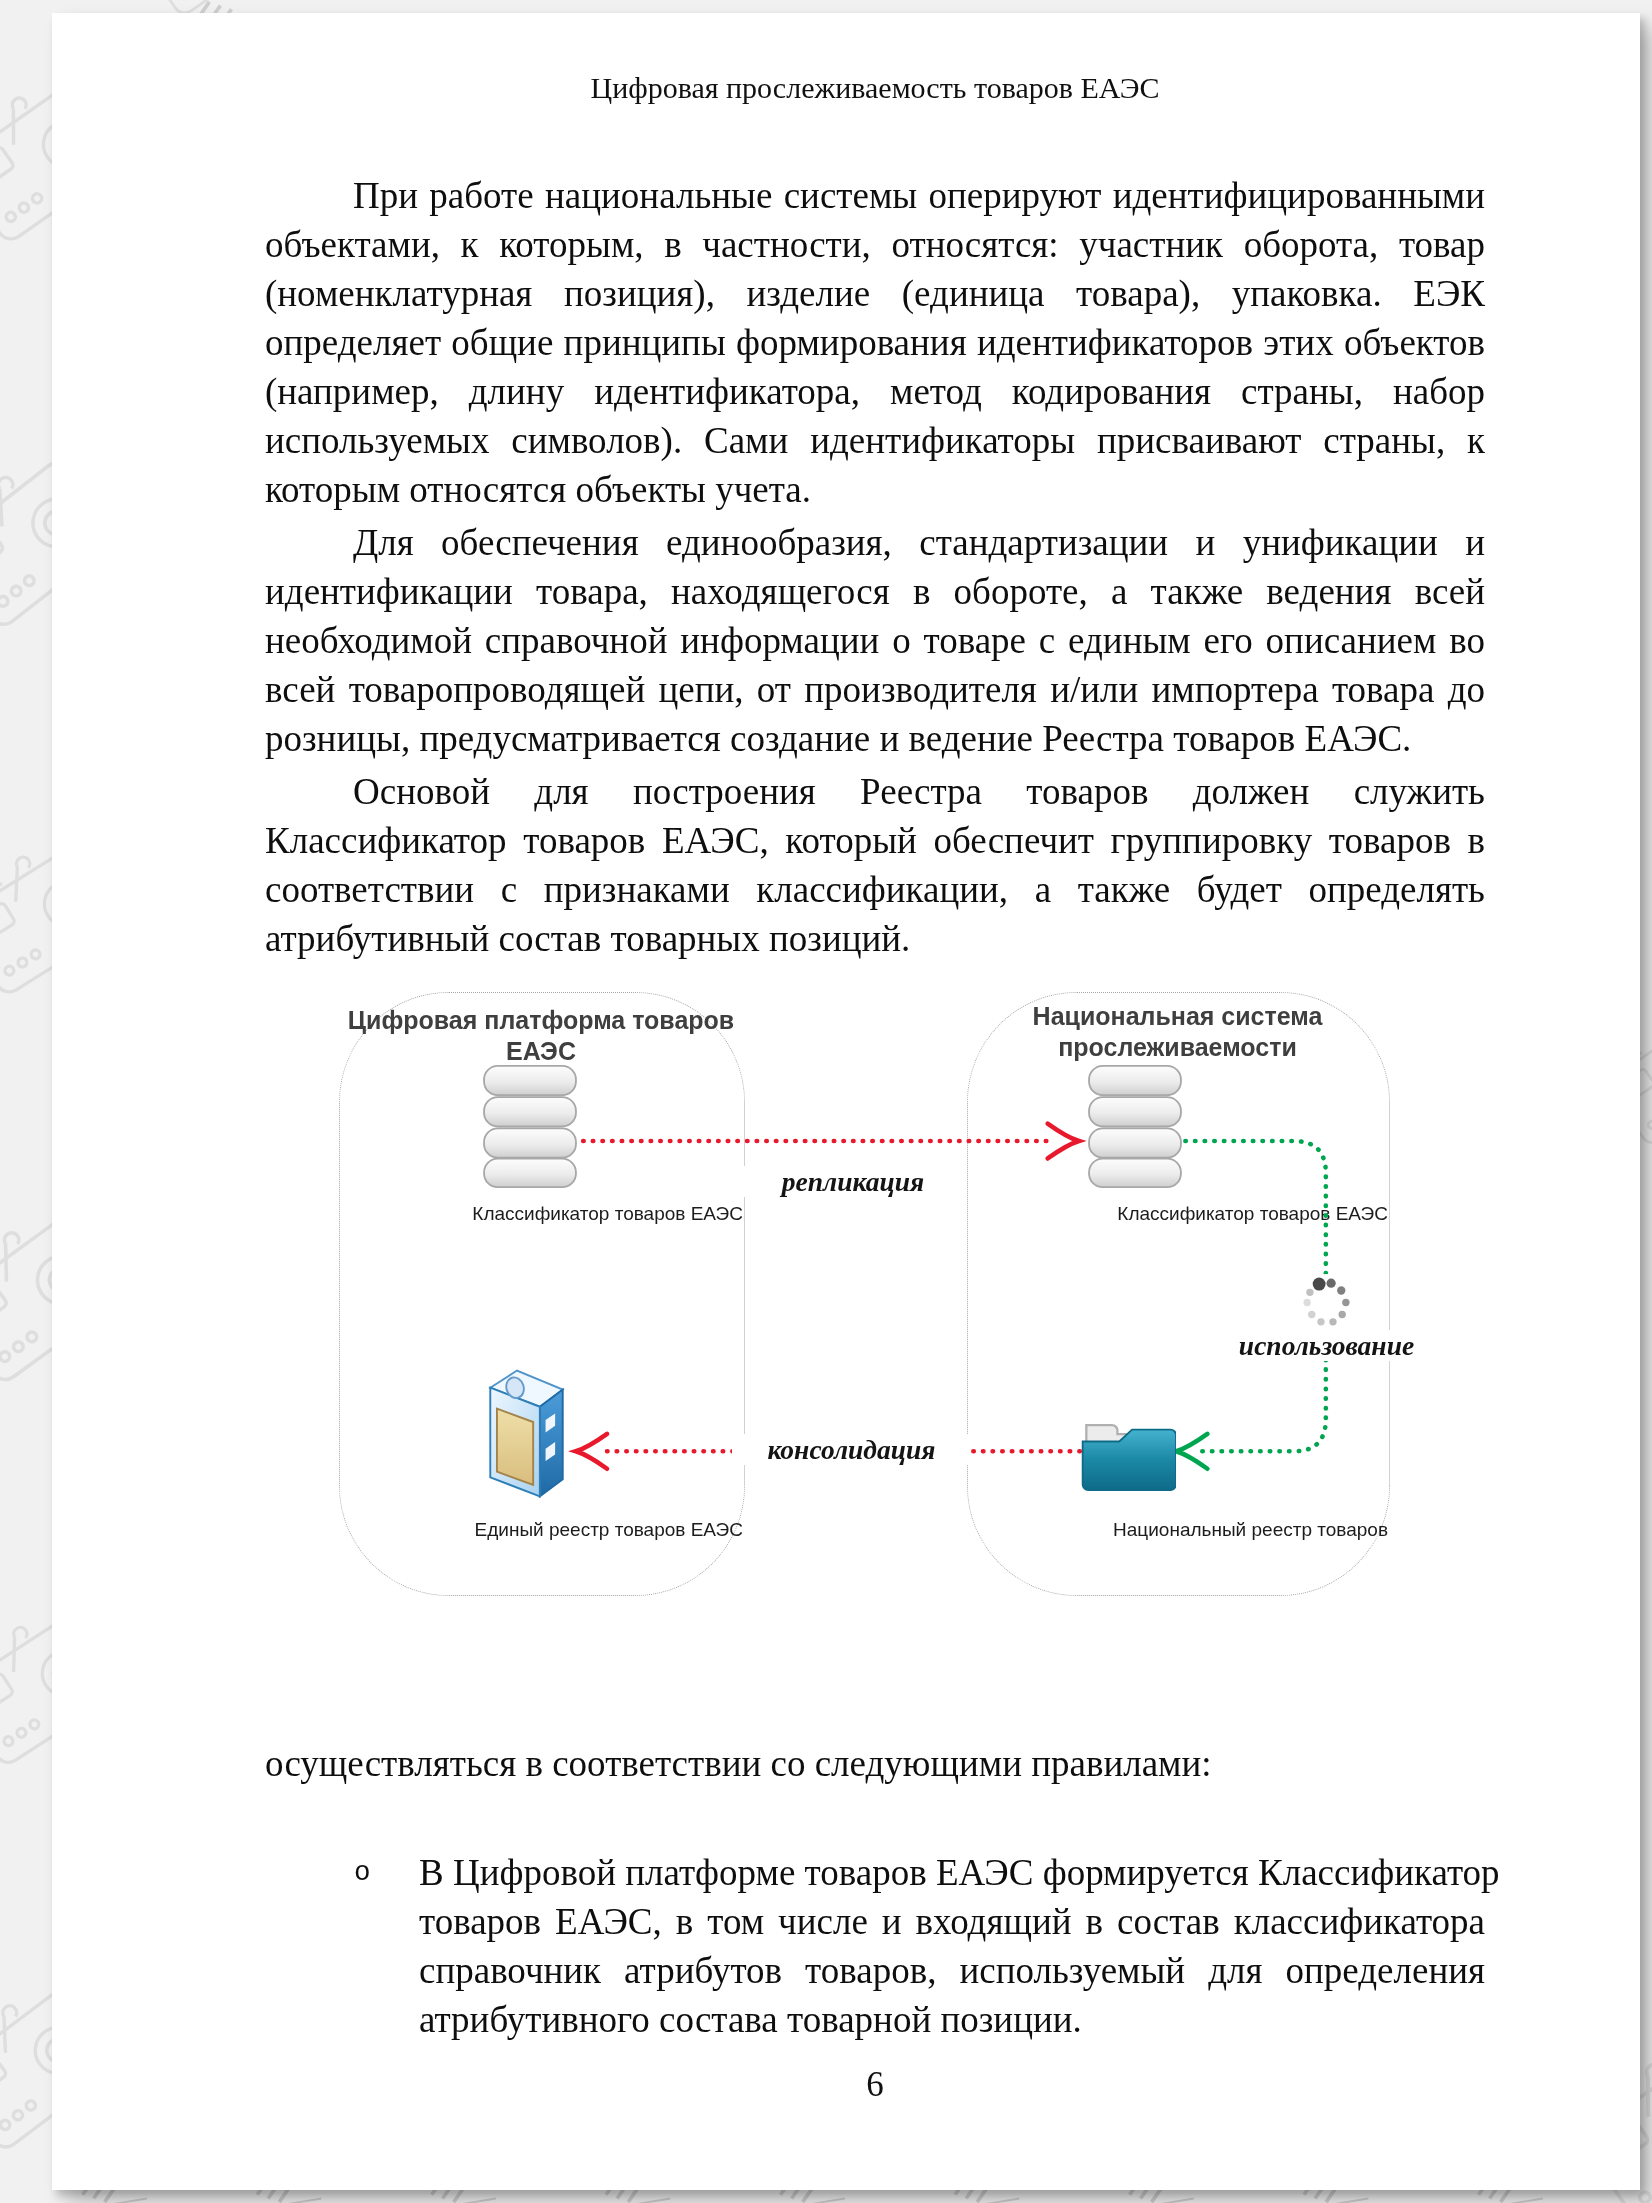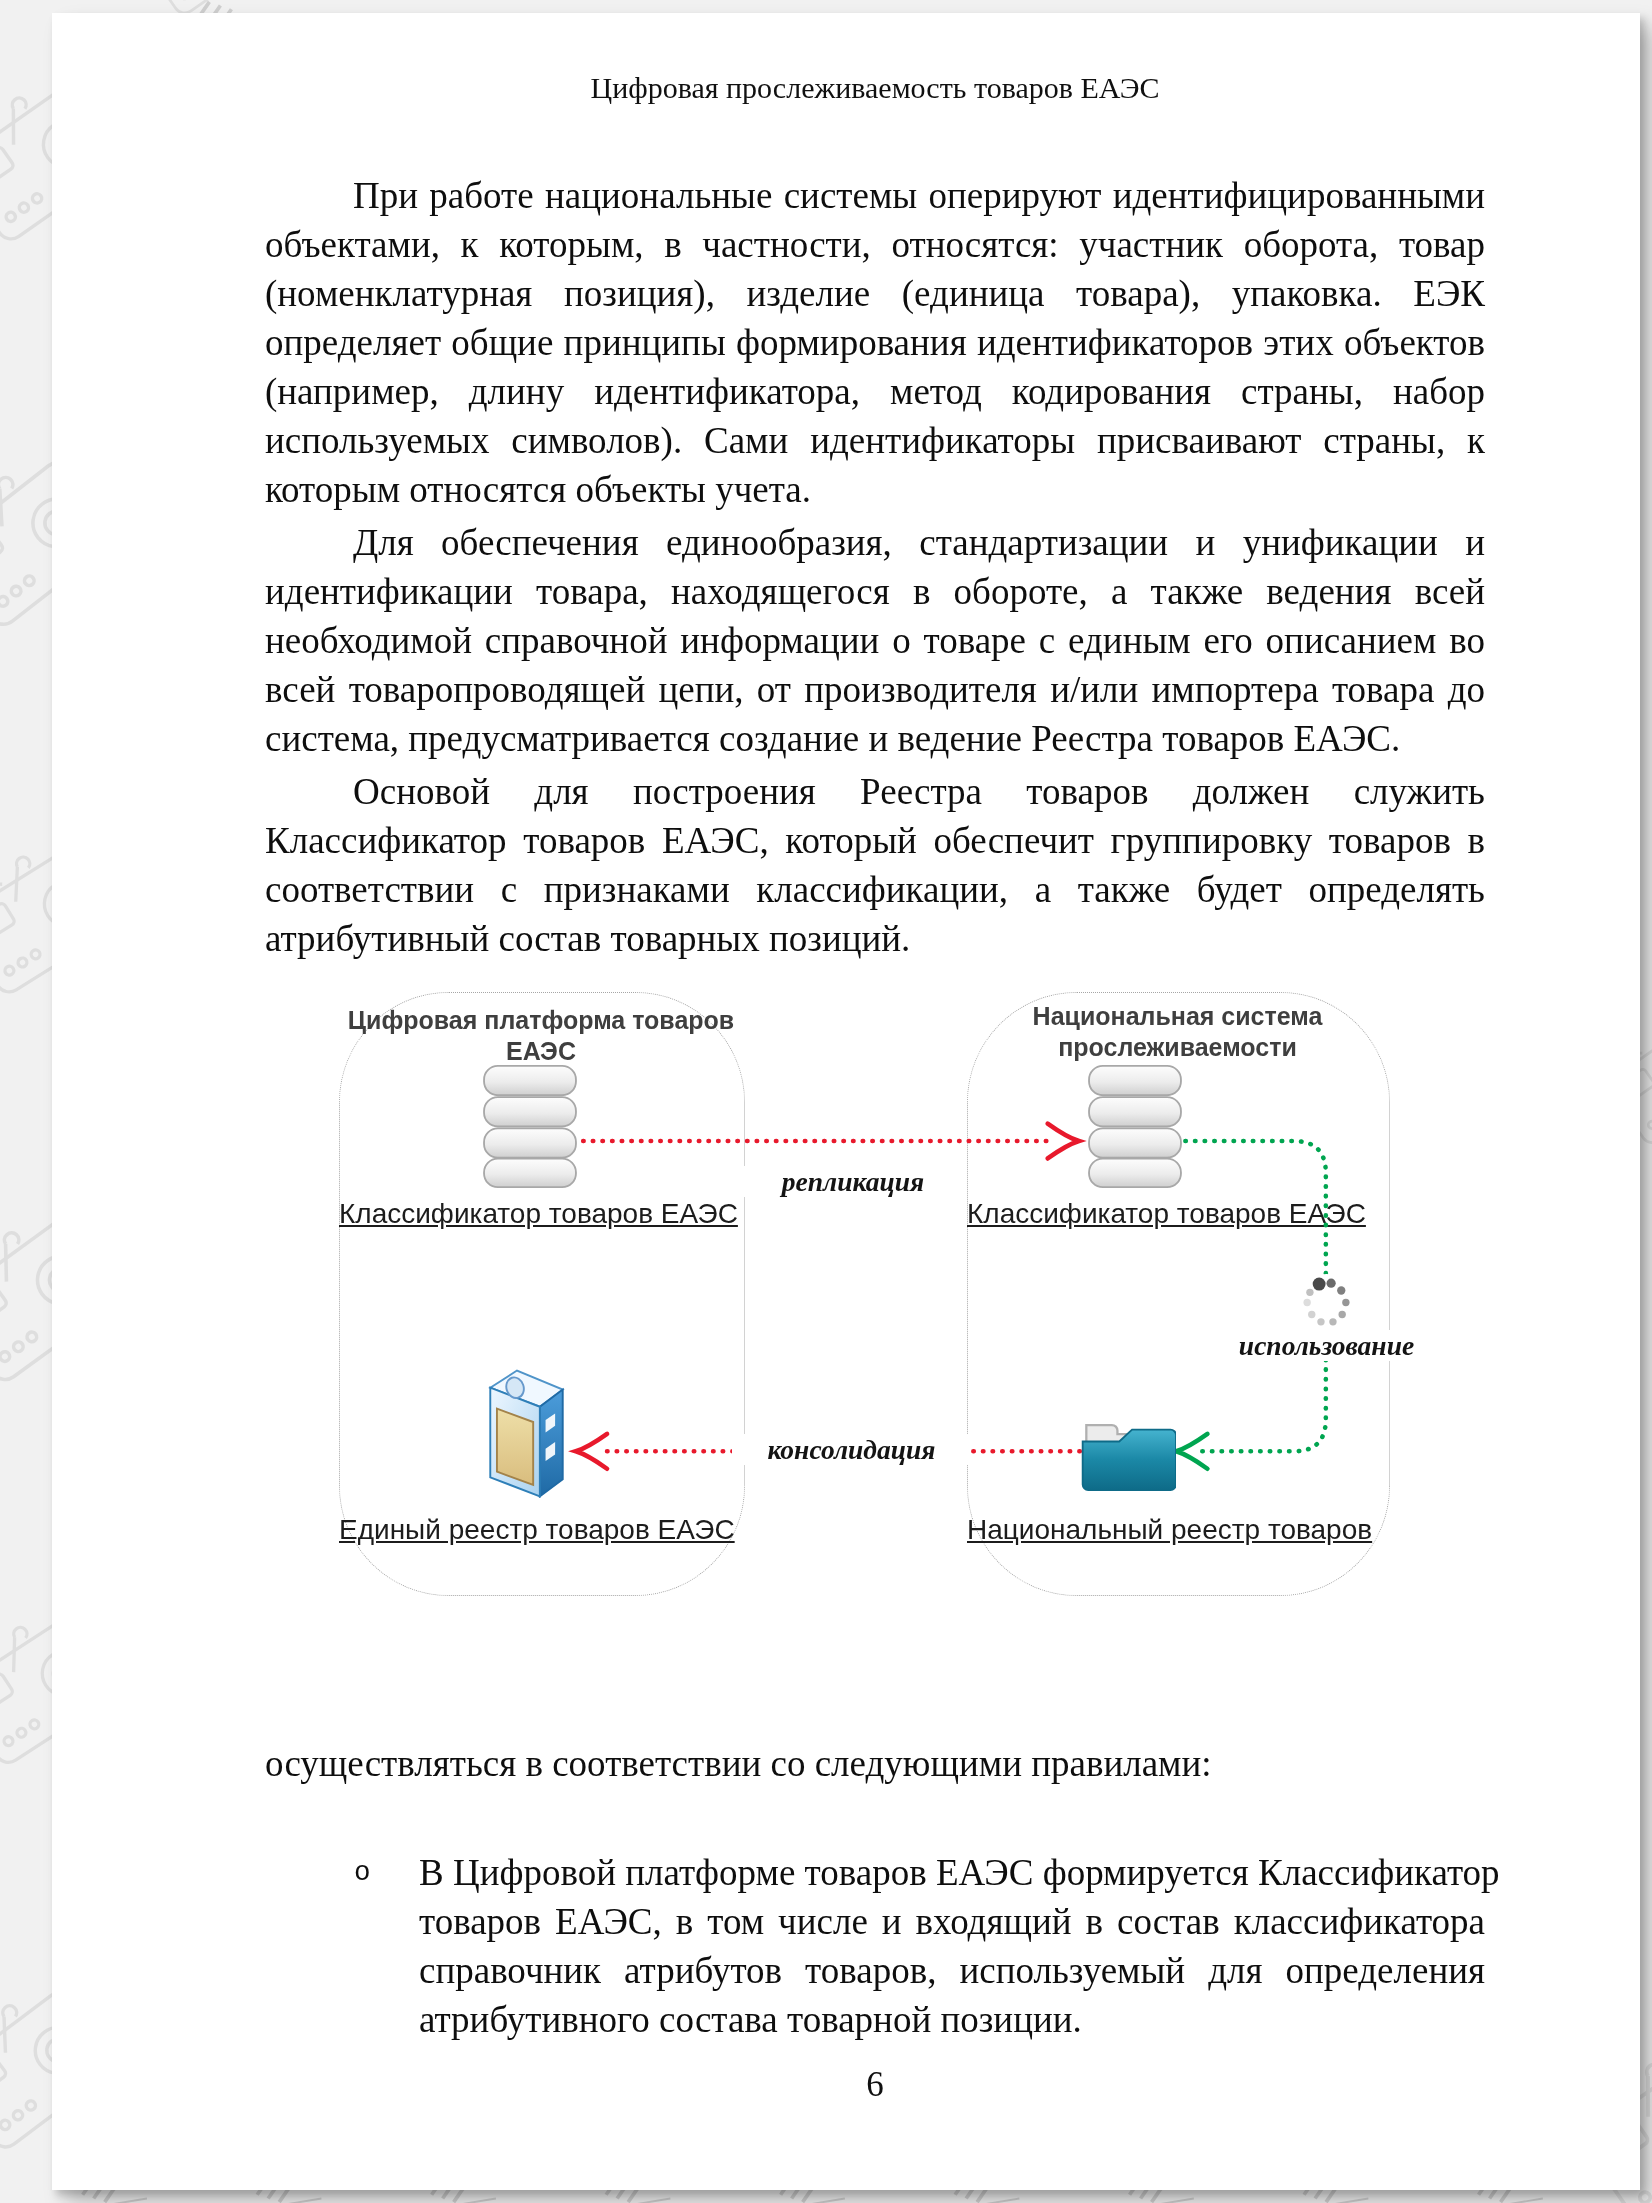--- a/index.html
+++ b/index.html
@@ -54,21 +54,21 @@
     border:1.8px dotted #a6a6a6;border-radius:110px;background:transparent;
   }
   .dashbox.left{left:0;width:404px;}
   .dashbox.right{left:628px;width:421px;}
   .fig-title{
     position:absolute;font-family:"Liberation Sans", sans-serif;
     font-weight:bold;font-size:25px;line-height:31px;color:#3f3f3f;text-align:center;
   }
   .fig-label{
     position:absolute;font-family:"Liberation Sans", sans-serif;
-    font-size:28px;line-height:31px;color:#1c1c1c;text-align:left;white-space:nowrap;text-decoration:underline;
+    font-size:19px;line-height:31px;color:#1c1c1c;text-align:right;white-space:nowrap;
   }
   .fig-arrow-label{
     position:absolute;font-weight:bold;font-style:italic;font-size:27.5px;line-height:31px;
     color:#141414;text-align:center;background:#ffffff;white-space:nowrap;z-index:4;
   }
   .fig-icon{position:absolute;z-index:3;}
   .connectors{position:absolute;left:0;top:0;width:1052px;height:612px;overflow:visible;z-index:2;}
 </style>
 </head>
 <body>
@@ -124,21 +124,21 @@
       <div class="tline">определяет общие принципы формирования идентификаторов этих объектов</div>
       <div class="tline">(например, длину идентификатора, метод кодирования страны, набор</div>
       <div class="tline">используемых символов). Сами идентификаторы присваивают страны, к</div>
       <div class="tline tlast">которым относятся объекты учета.</div>
     </div>
     <div class="pgap">
       <div class="tline ind">Для обеспечения единообразия, стандартизации и унификации и</div>
       <div class="tline">идентификации товара, находящегося в обороте, а также ведения всей</div>
       <div class="tline">необходимой справочной информации о товаре с единым его описанием во</div>
       <div class="tline">всей товаропроводящей цепи, от производителя и/или импортера товара до</div>
-      <div class="tline tlast">система, предусматривается создание и ведение Реестра товаров ЕАЭС.</div>
+      <div class="tline tlast">розницы, предусматривается создание и ведение Реестра товаров ЕАЭС.</div>
     </div>
     <div class="pgap">
       <div class="tline ind">Основой для построения Реестра товаров должен служить</div>
       <div class="tline">Классификатор товаров ЕАЭС, который обеспечит группировку товаров в</div>
       <div class="tline">соответствии с признаками классификации, а также будет определять</div>
       <div class="tline tlast">атрибутивный состав товарных позиций.</div>
     </div>
   </div>
 
   <div class="figure">

